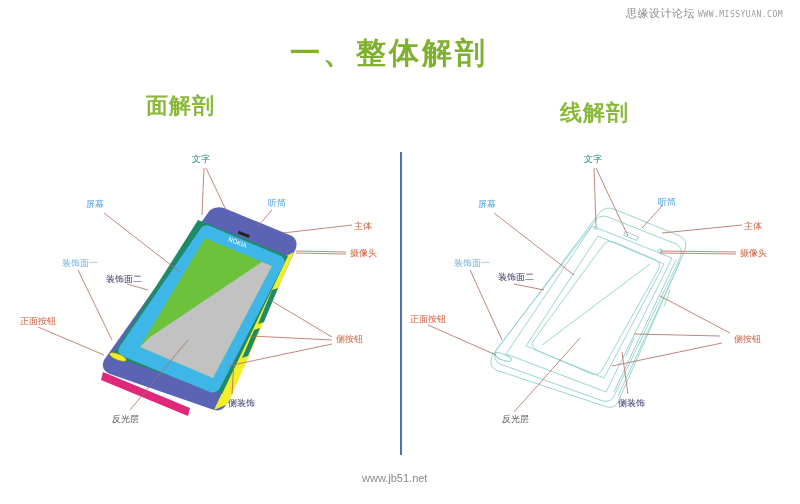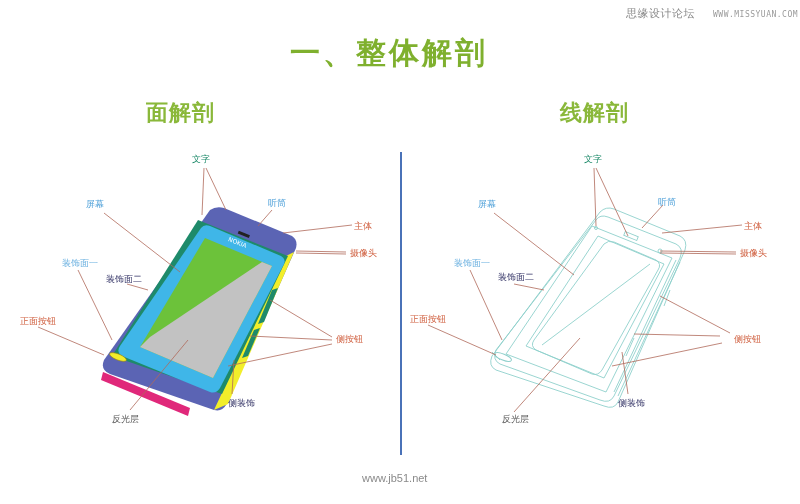--- a/index.html
+++ b/index.html
@@ -1,21 +1,21 @@
 <!DOCTYPE html>
 <html><head>
   <meta charset="utf-8">
   <style>
     html, body { margin: 0; padding: 0; background: #ffffff; }
     body { width: 800px; height: 504px; position: relative; overflow: hidden; font-family: "DejaVu Sans", sans-serif; }
     .watermark-top { position: absolute; left: 626px; top: 6px; font-size: 11px; color: #8a8a8a; letter-spacing: 0.5px; white-space: nowrap; }
-    .watermark-top .url { font-family: "DejaVu Sans Mono", monospace; font-size: 8px; margin-left: 18px; color: #9a9a9a; }
+    .watermark-top .url { font-family: "DejaVu Sans Mono", monospace; font-size: 8px; margin-left: 3px; color: #9a9a9a; }
     .main-title { position: absolute; left: 290px; top: 33px; font-size: 30px; color: #7fb02e; font-weight: bold; letter-spacing: 3px; white-space: nowrap; }
     .sub-title { position: absolute; font-size: 22px; color: #8ab83a; font-weight: bold; letter-spacing: 1px; white-space: nowrap; }
-    .sub-left { left: 146px; top: 98px; }
+    .sub-left { left: 146px; top: 91px; }
     .sub-right { left: 560px; top: 98px; }
     .divider { position: absolute; left: 400px; top: 152px; width: 2px; height: 303px; background: #4a72b8; }
     .watermark-bottom { position: absolute; left: 362px; top: 472px; font-size: 11px; color: #8a8a8a; font-family: "Liberation Sans", sans-serif; }
     svg.diagram { position: absolute; left: 0; top: 0; }
     .lbl { font-family: "DejaVu Serif", serif; font-size: 9px; }
   </style>
 </head>
 <body>
 
 <div class="watermark-top">

